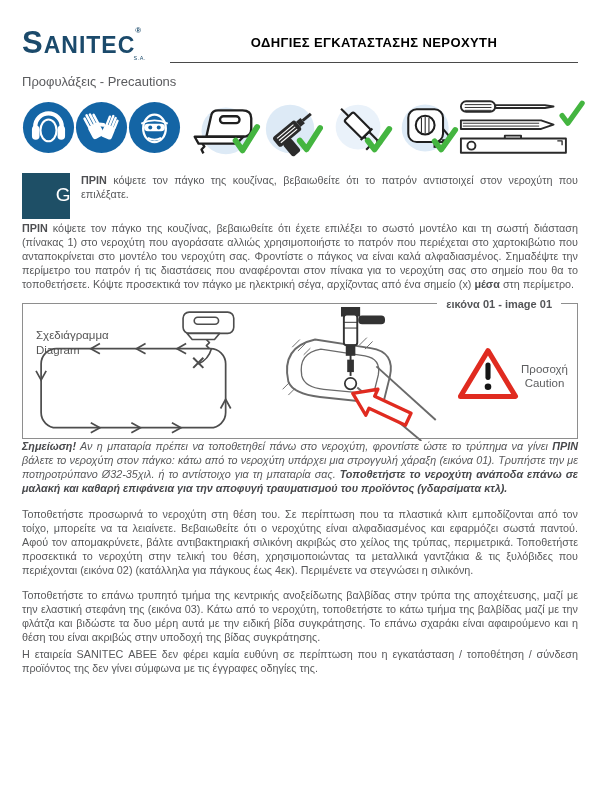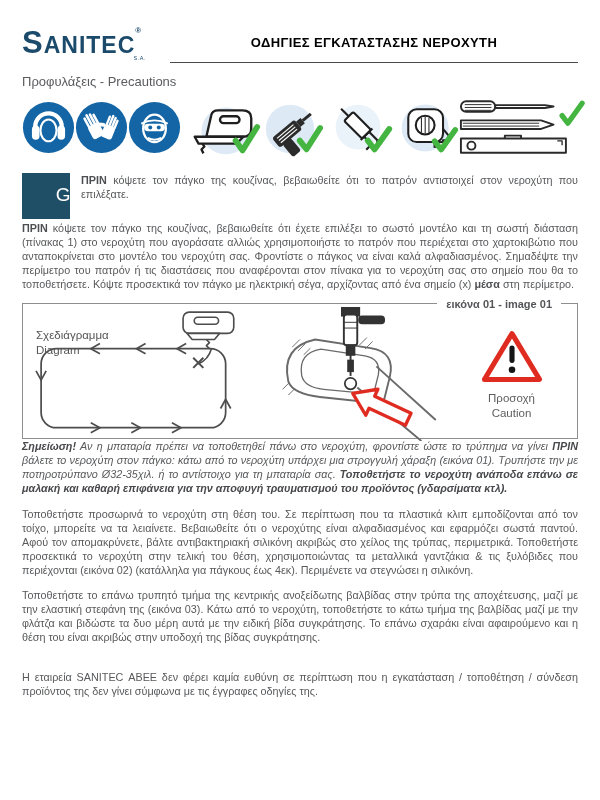--- a/index.html
+++ b/index.html
@@ -32,25 +32,25 @@
   .sub-heading{ margin:9px 0 1px 57px; font-size:11.5px; }
   .para{ text-align:justify; margin-top:2px; }
   .para + .para{ margin-top:11px; }
   
   .figure-box{ position:relative; border:1px solid #8e8e8e; margin-top:12px; height:136px; display:flex; }
   .figure-label{ position:absolute; top:-7px; right:16px; background:#fff; padding:0 9px;
                  font-weight:bold; font-size:11px; color:#545558; }
   .diagram-area{ position:relative; width:237px; padding:6px 0 0 10px; }
   .diagram-title{ position:absolute; top:24px; left:13px; font-size:11.5px; line-height:1.3; color:#555; }
   .photo-area{ width:186px; padding-top:3px; }
-  .caution-area{ flex:1; display:flex; flex-direction:column; align-items:center; justify-content:center; padding-top:6px; }
+  .caution-area{ flex:1; display:flex; flex-direction:row; align-items:center; justify-content:center; padding-top:6px; }
   .caution-label{ text-align:center; font-size:11.5px; color:#5d5e60; margin-top:5px; line-height:1.3; }
   .note-para{ font-style:italic; text-align:justify; }
   .note-para b{ color:#48494c; }
-  .footer-para{ margin-top:26px; text-align:justify; }
+  .footer-para{ margin-top:3px; text-align:justify; }
 </style>
 </head>
 <body>
 
 <div class="page">
 
   <div class="top">
     <div class="logo">
       <span class="logo-text"><span>SANITEC</span><span class="logo-reg">®</span></span>
       <span class="logo-sub">S.A.</span>

